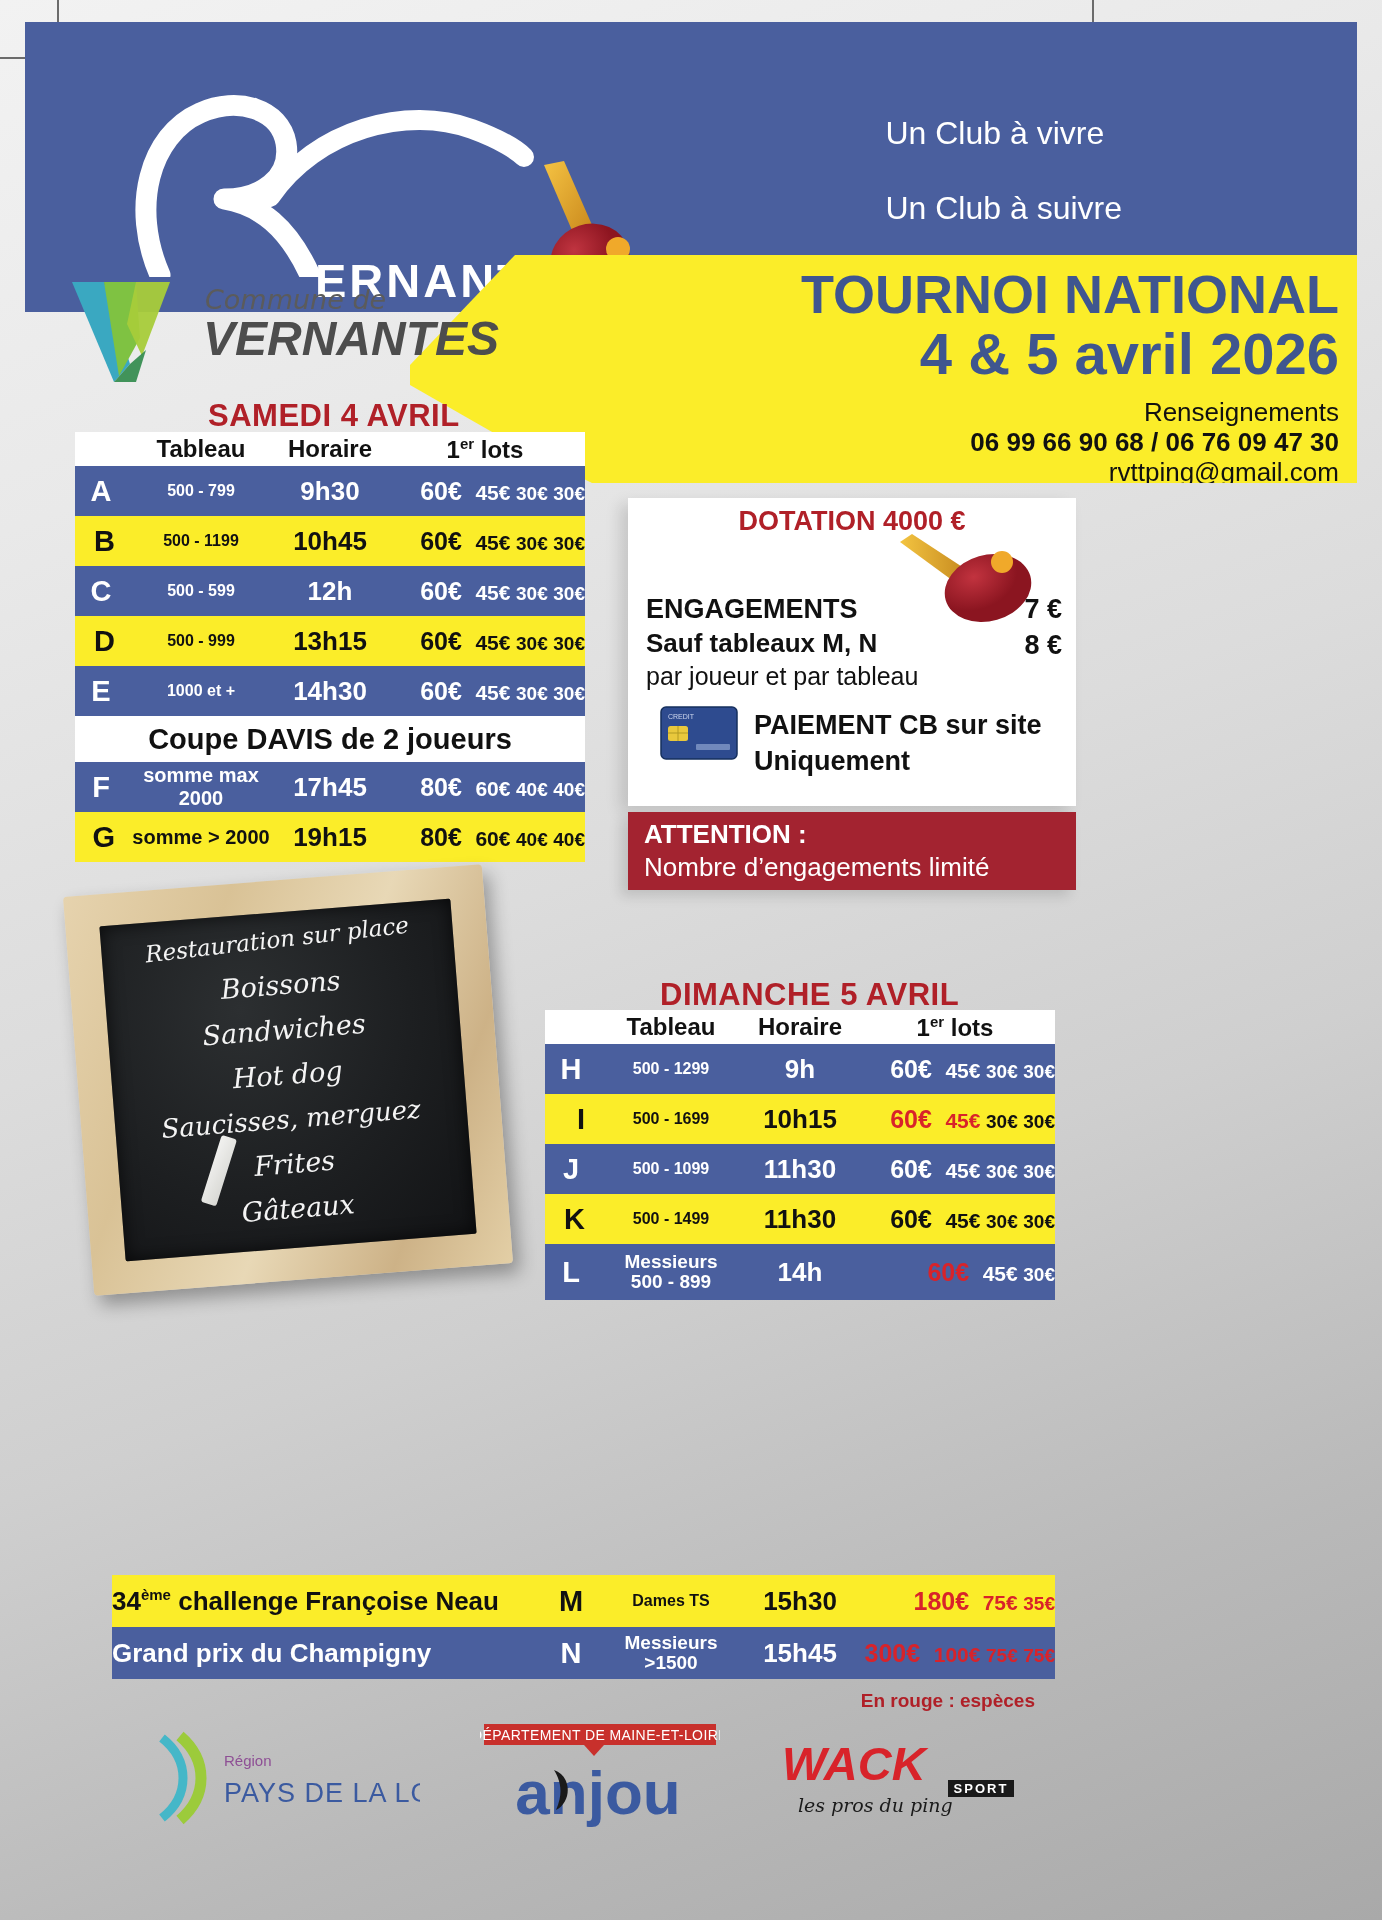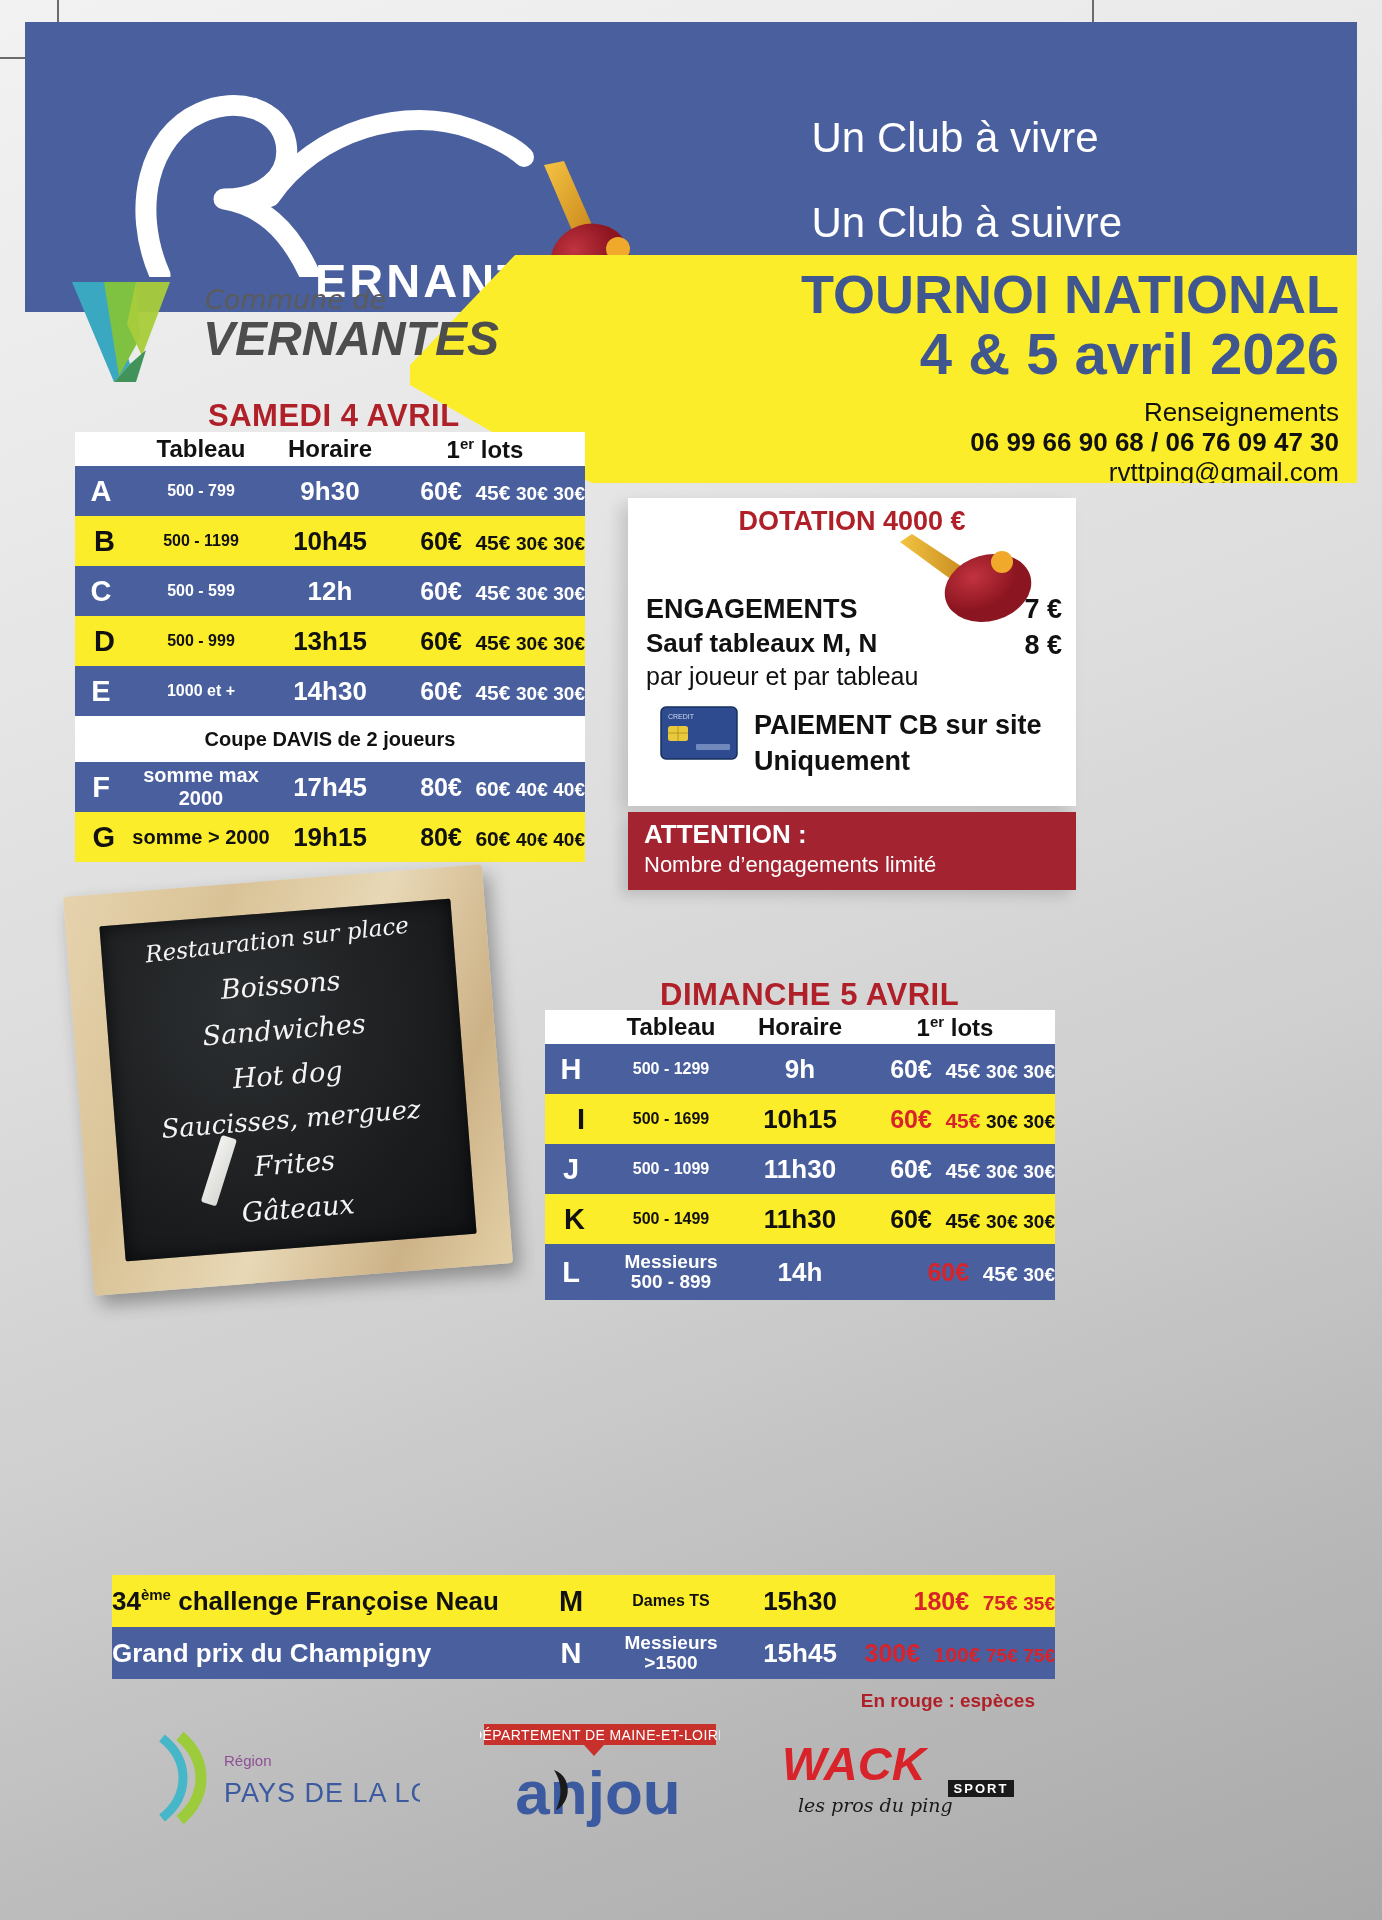--- a/index.html
+++ b/index.html
@@ -47,21 +47,21 @@
     letter-spacing: 3px;
     line-height: 1;
   }
   .slogan {
     position: absolute;
     right: 235px; top: 95px;
     text-align: left;
     color: #ffffff;
   }
   .slogan div {
-    font-size: 42px;
+    font-size: 32px;
     line-height: 1.0;
     white-space: nowrap;
   }
   .slogan div + div { margin-top: 43px; }
 
   .racket-header {
     position: absolute;
     left: 505px; top: 135px;
     width: 105px; height: 145px;
   }
@@ -162,21 +162,21 @@
   .c-range { font-size: 16px; font-weight: bold; text-align: center; }
   .c-range.sm { font-size: 20px; }
   .c-range.two { font-size: 19px; line-height: 1.06; }
   .c-time { font-size: 26px; font-weight: bold; text-align: center; }
   .c-prize { font-size: 20px; font-weight: bold; text-align: right; padding-right: 14px; white-space: nowrap; }
   .p1 { font-size: 25px; }
   .p2 { font-size: 21px; margin-left: 8px; }
   .p3 { font-size: 19px; }
   .p4 { font-size: 19px; }
   .red { color: #d8232a; }
-  .davis { font-size: 20px; font-weight: bold; text-align: center; }
+  .davis { font-size: 29px; font-weight: bold; text-align: center; }
 
   #table-samedi { left: 75px; top: 432px; width: 510px; }
   #table-dimanche { left: 545px; top: 1010px; width: 510px; }
 
   .chal-row td {
     height: 52px;
   }
   .chal-label {
     font-size: 26px; font-weight: bold; padding-left: 22px; text-align: left;
   }
@@ -252,21 +252,21 @@
     width: 448px; height: 78px;
     background: #a32330;
     box-shadow: -7px 6px 12px rgba(0,0,0,0.13);
   }
   .att-t1 {
     position: absolute; left: 16px; top: 7px;
     color: #fff; font-size: 26px; font-weight: bold;
   }
   .att-t2 {
     position: absolute; left: 16px; top: 40px;
-    color: #fff; font-size: 22px;
+    color: #fff; font-size: 26px;
   }
 
   
   .board-wrap {
     position: absolute;
     left: 78px; top: 880px;
     width: 420px; height: 400px;
     transform: rotate(-4.5deg);
   }
   .board-frame {

